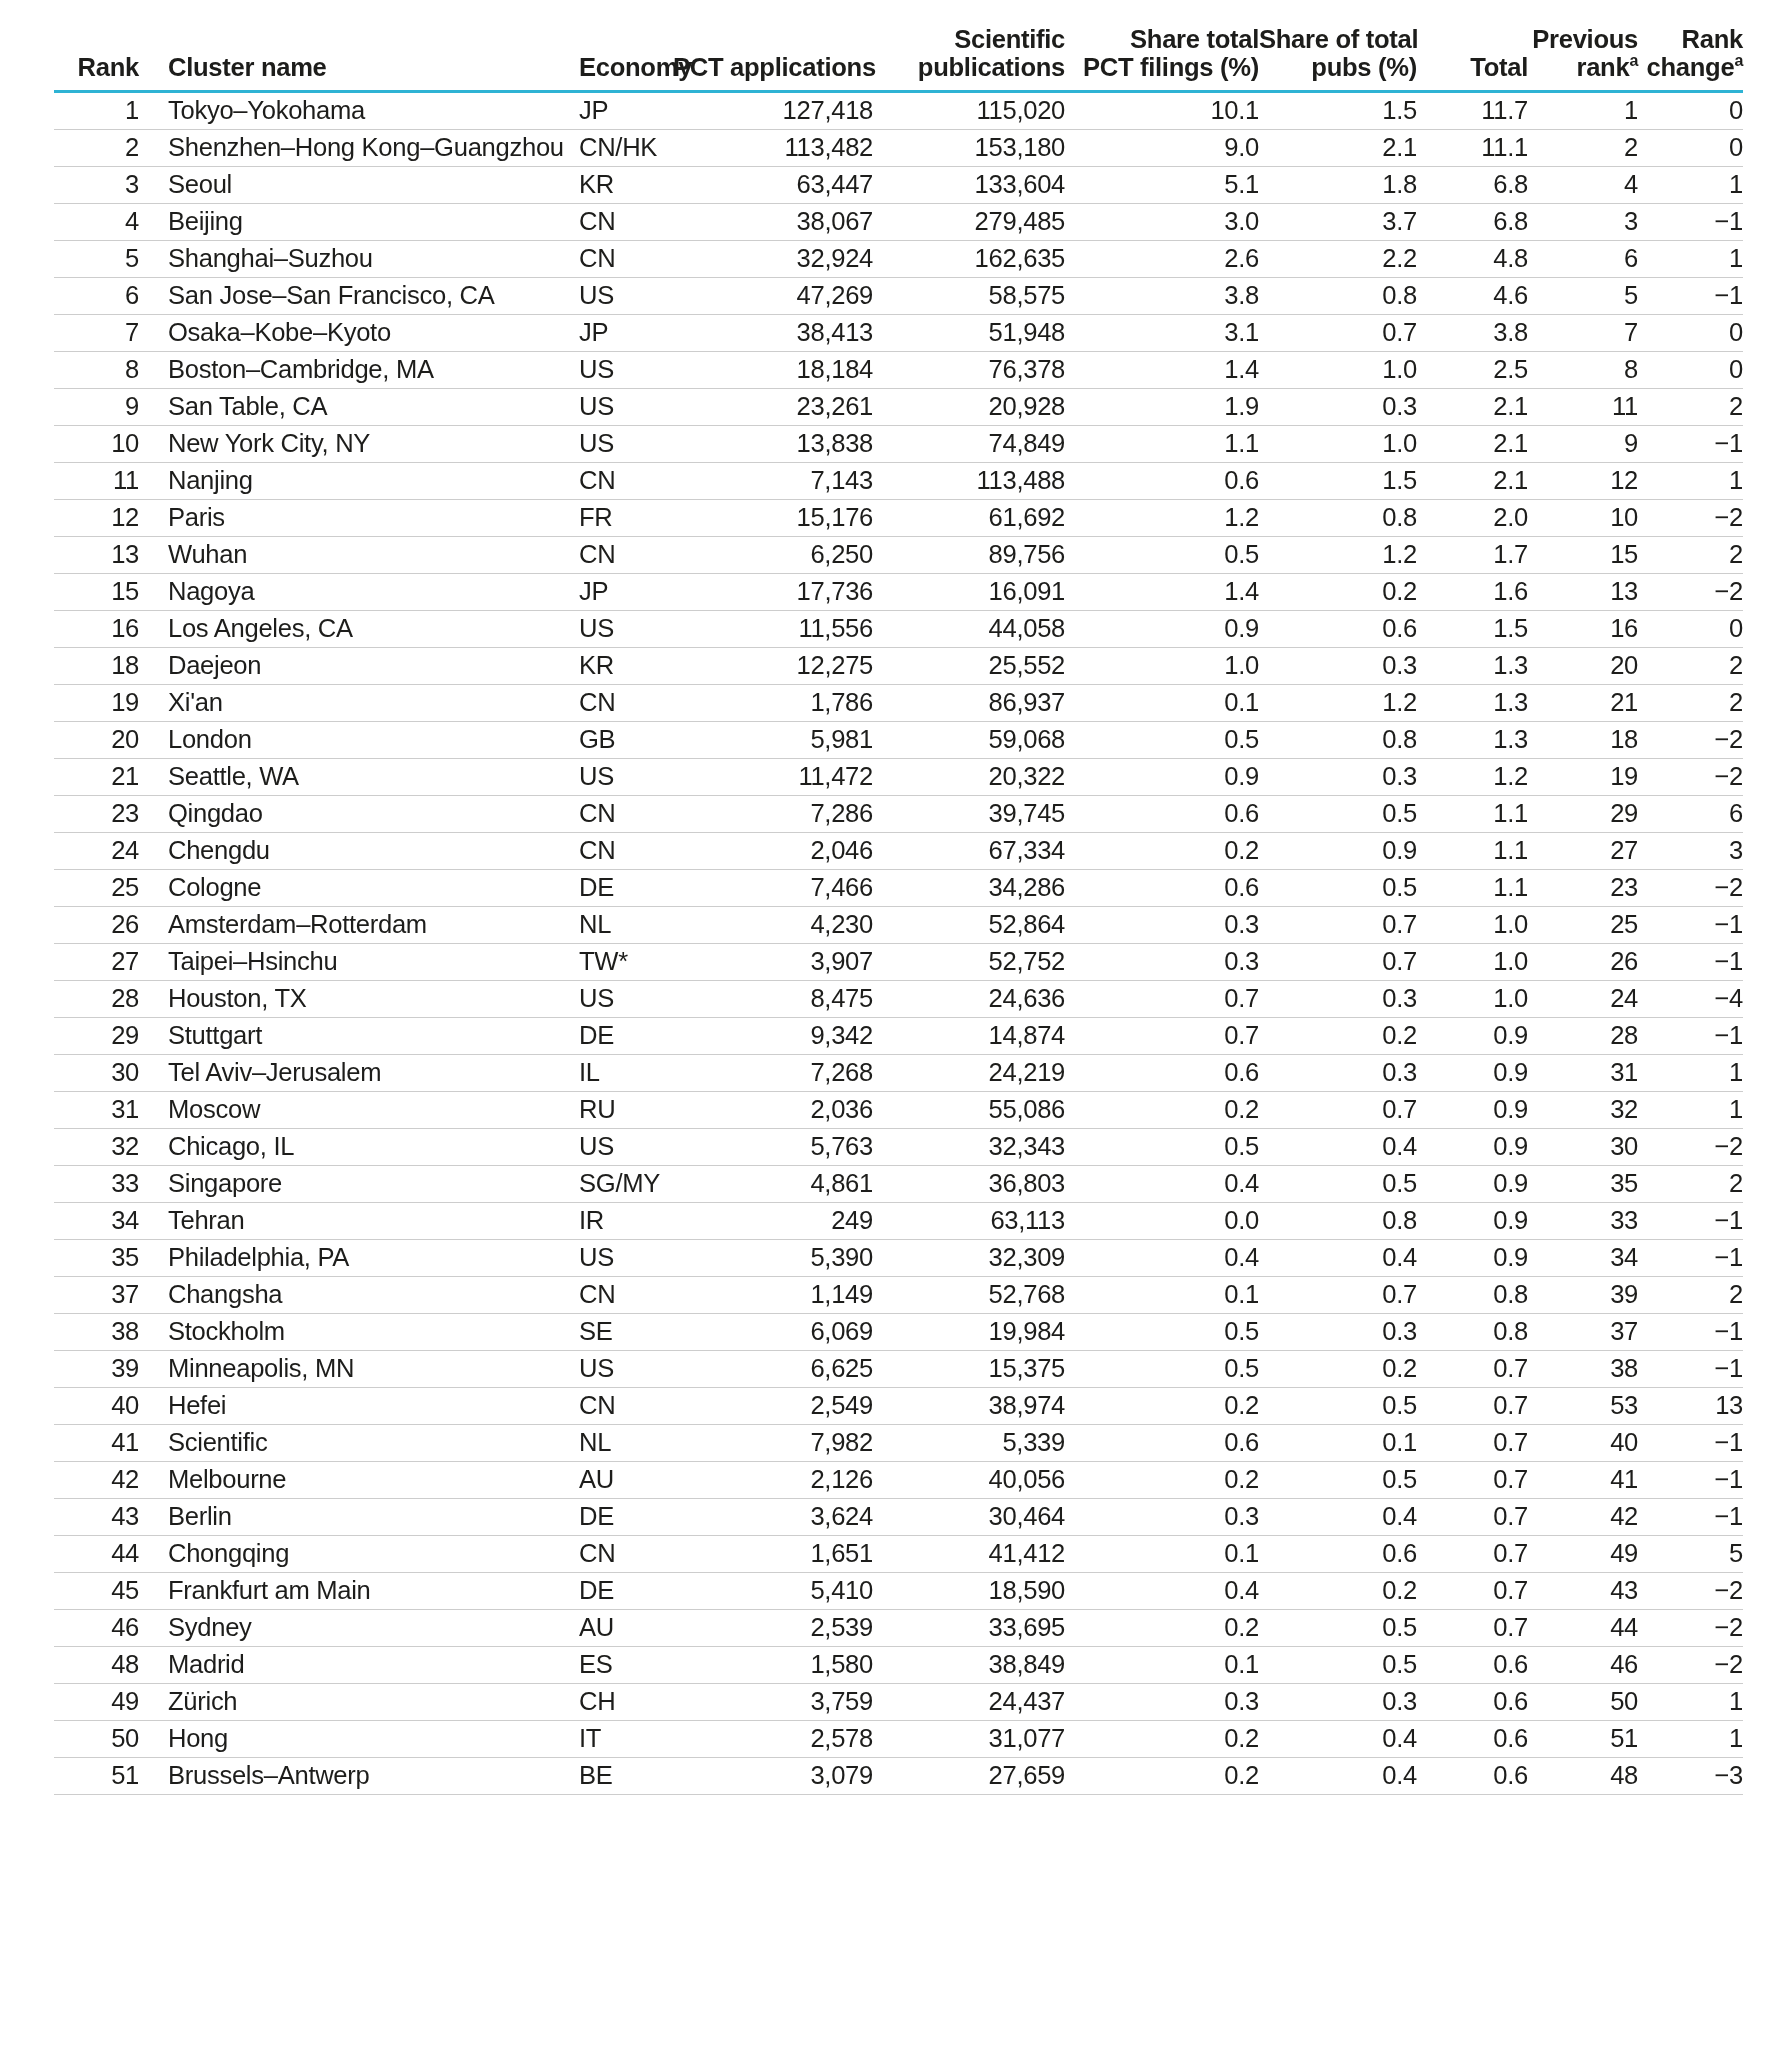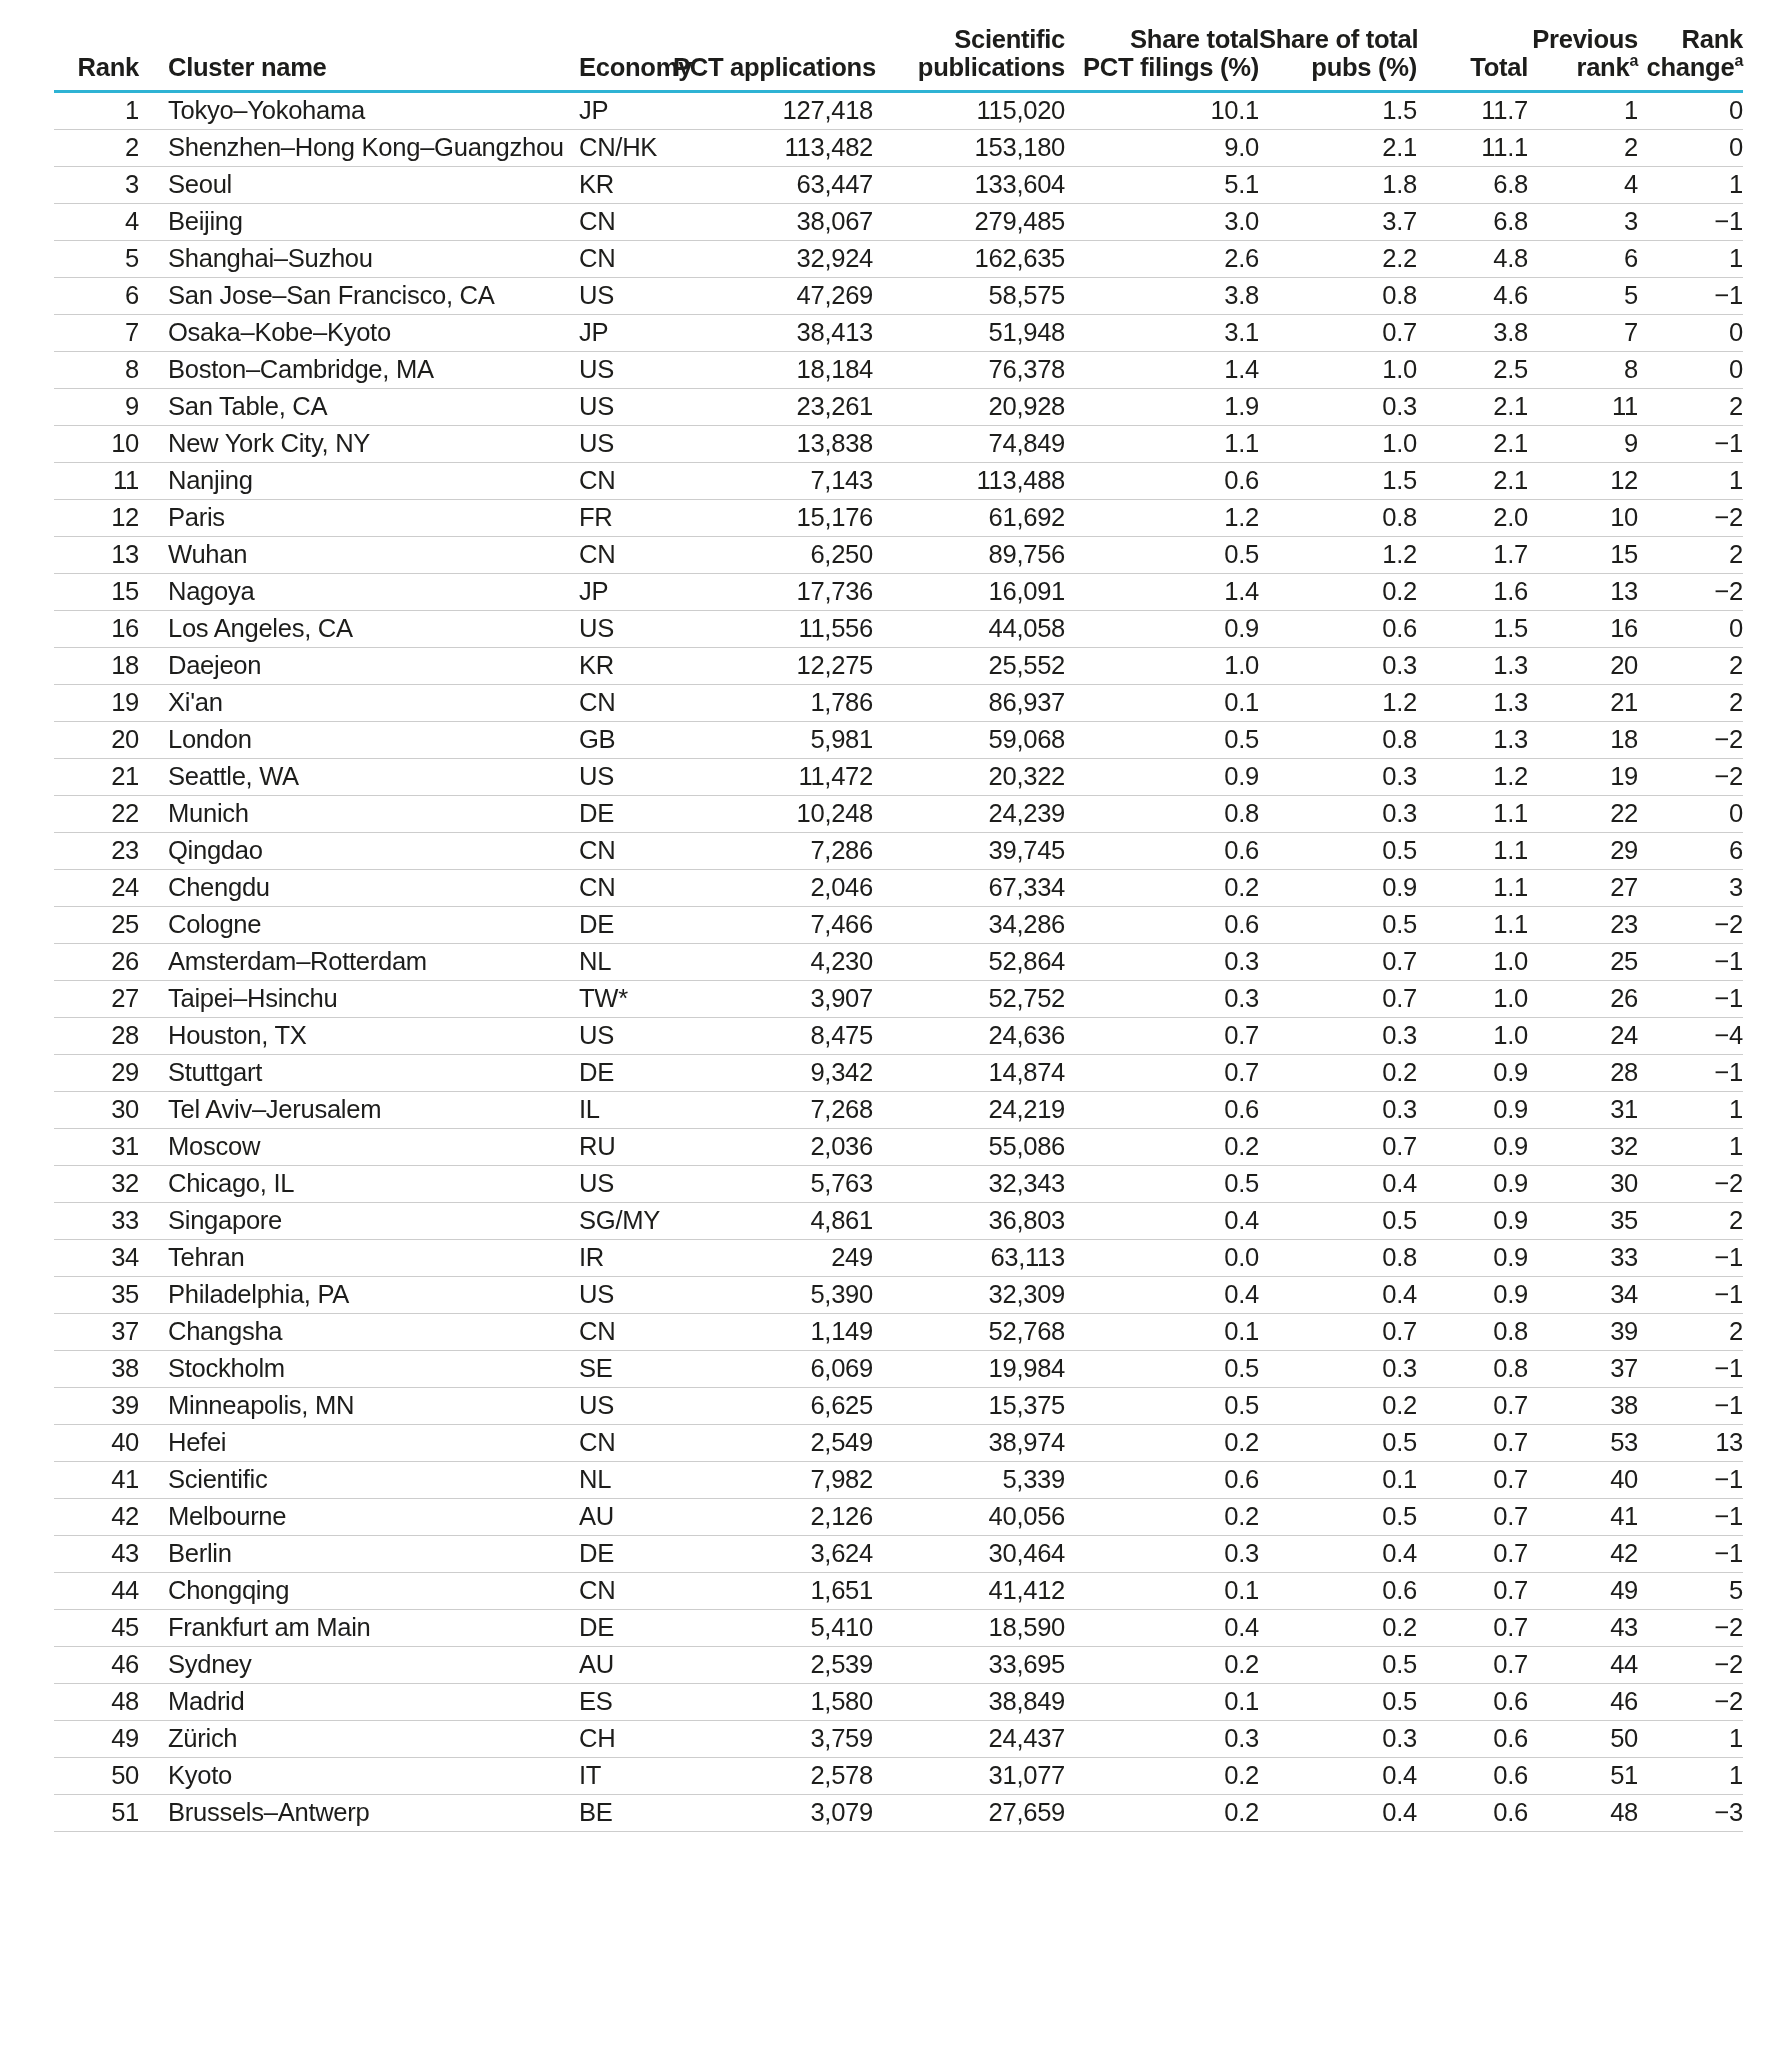--- a/index.html
+++ b/index.html
@@ -290,32 +290,20 @@
           <td class="al-left col-economy">US</td>
           <td class="al-right col-pct-applications">11,472</td>
           <td class="al-right col-scientific-publications">20,322</td>
           <td class="al-right col-share-total-pct-filings">0.9</td>
           <td class="al-right col-share-of-total-pubs">0.3</td>
           <td class="al-right col-total">1.2</td>
           <td class="al-right col-previous-rank">19</td>
           <td class="al-right col-rank-change">−2</td>
         </tr>
         <tr>
-          <td class="al-right col-rank">22</td>
-          <td class="al-left col-cluster-name">Munich</td>
-          <td class="al-left col-economy">DE</td>
-          <td class="al-right col-pct-applications">10,248</td>
-          <td class="al-right col-scientific-publications">24,239</td>
-          <td class="al-right col-share-total-pct-filings">0.8</td>
-          <td class="al-right col-share-of-total-pubs">0.3</td>
-          <td class="al-right col-total">1.1</td>
-          <td class="al-right col-previous-rank">22</td>
-          <td class="al-right col-rank-change">0</td>
-        </tr>
-        <tr>
           <td class="al-right col-rank">23</td>
           <td class="al-left col-cluster-name">Qingdao</td>
           <td class="al-left col-economy">CN</td>
           <td class="al-right col-pct-applications">7,286</td>
           <td class="al-right col-scientific-publications">39,745</td>
           <td class="al-right col-share-total-pct-filings">0.6</td>
           <td class="al-right col-share-of-total-pubs">0.5</td>
           <td class="al-right col-total">1.1</td>
           <td class="al-right col-previous-rank">29</td>
           <td class="al-right col-rank-change">6</td>
@@ -603,21 +591,21 @@
           <td class="al-right col-pct-applications">3,759</td>
           <td class="al-right col-scientific-publications">24,437</td>
           <td class="al-right col-share-total-pct-filings">0.3</td>
           <td class="al-right col-share-of-total-pubs">0.3</td>
           <td class="al-right col-total">0.6</td>
           <td class="al-right col-previous-rank">50</td>
           <td class="al-right col-rank-change">1</td>
         </tr>
         <tr>
           <td class="al-right col-rank">50</td>
-          <td class="al-left col-cluster-name">Kyoto</td>
+          <td class="al-left col-cluster-name">Hong</td>
           <td class="al-left col-economy">IT</td>
           <td class="al-right col-pct-applications">2,578</td>
           <td class="al-right col-scientific-publications">31,077</td>
           <td class="al-right col-share-total-pct-filings">0.2</td>
           <td class="al-right col-share-of-total-pubs">0.4</td>
           <td class="al-right col-total">0.6</td>
           <td class="al-right col-previous-rank">51</td>
           <td class="al-right col-rank-change">1</td>
         </tr>
         <tr>

